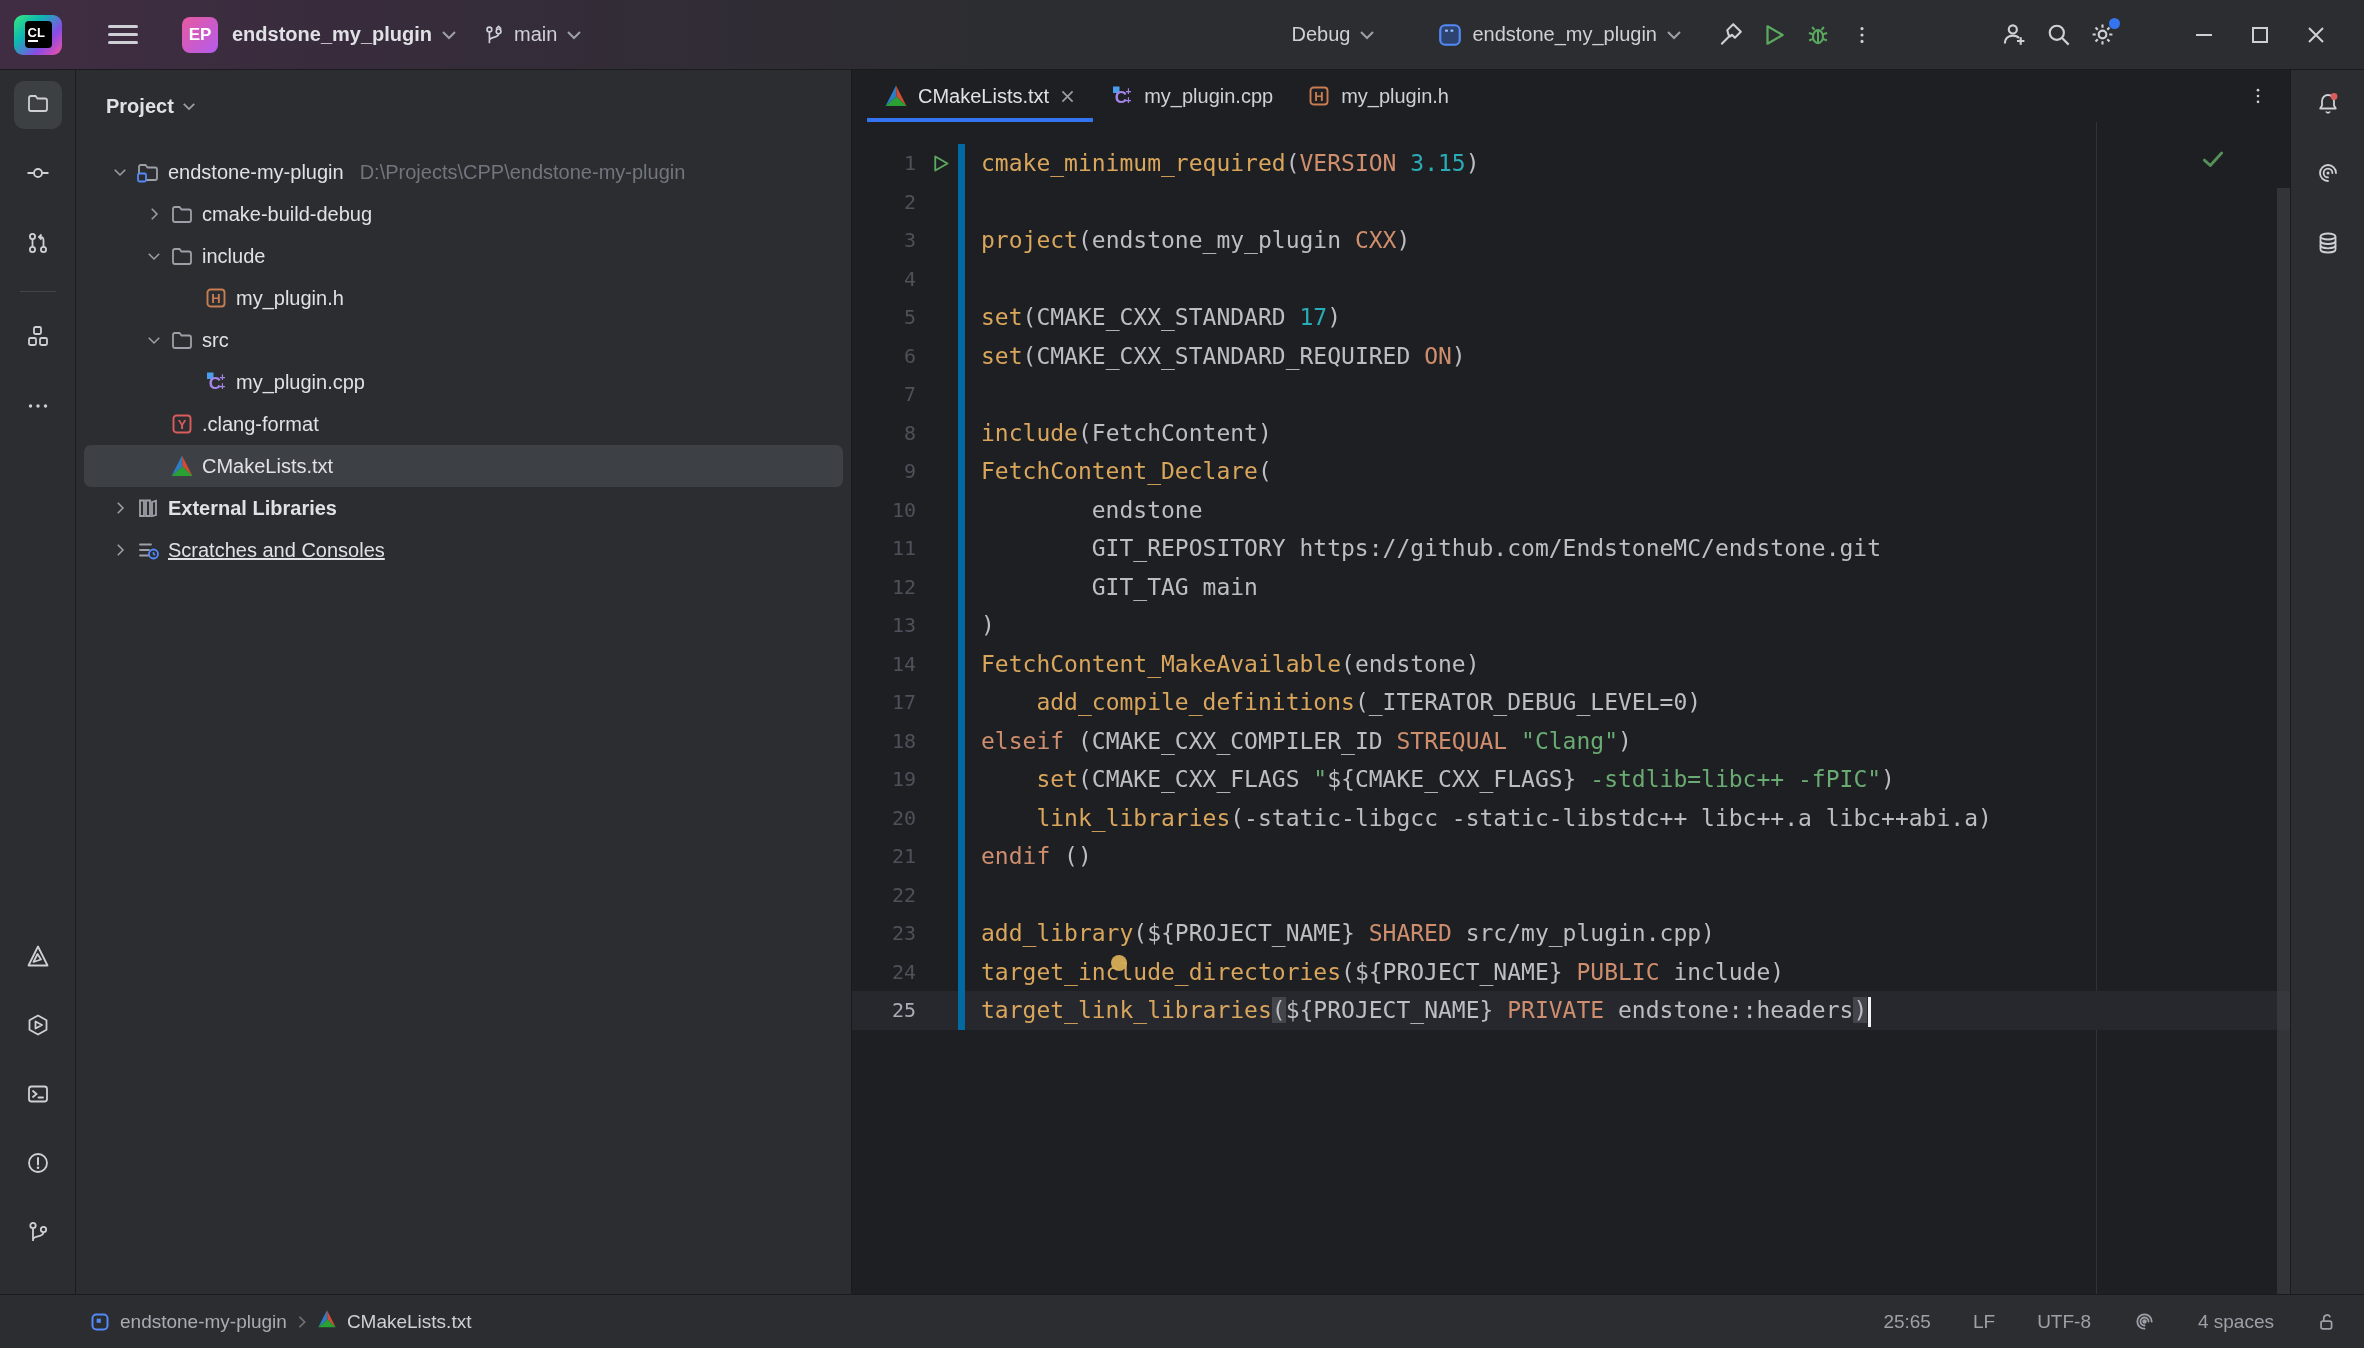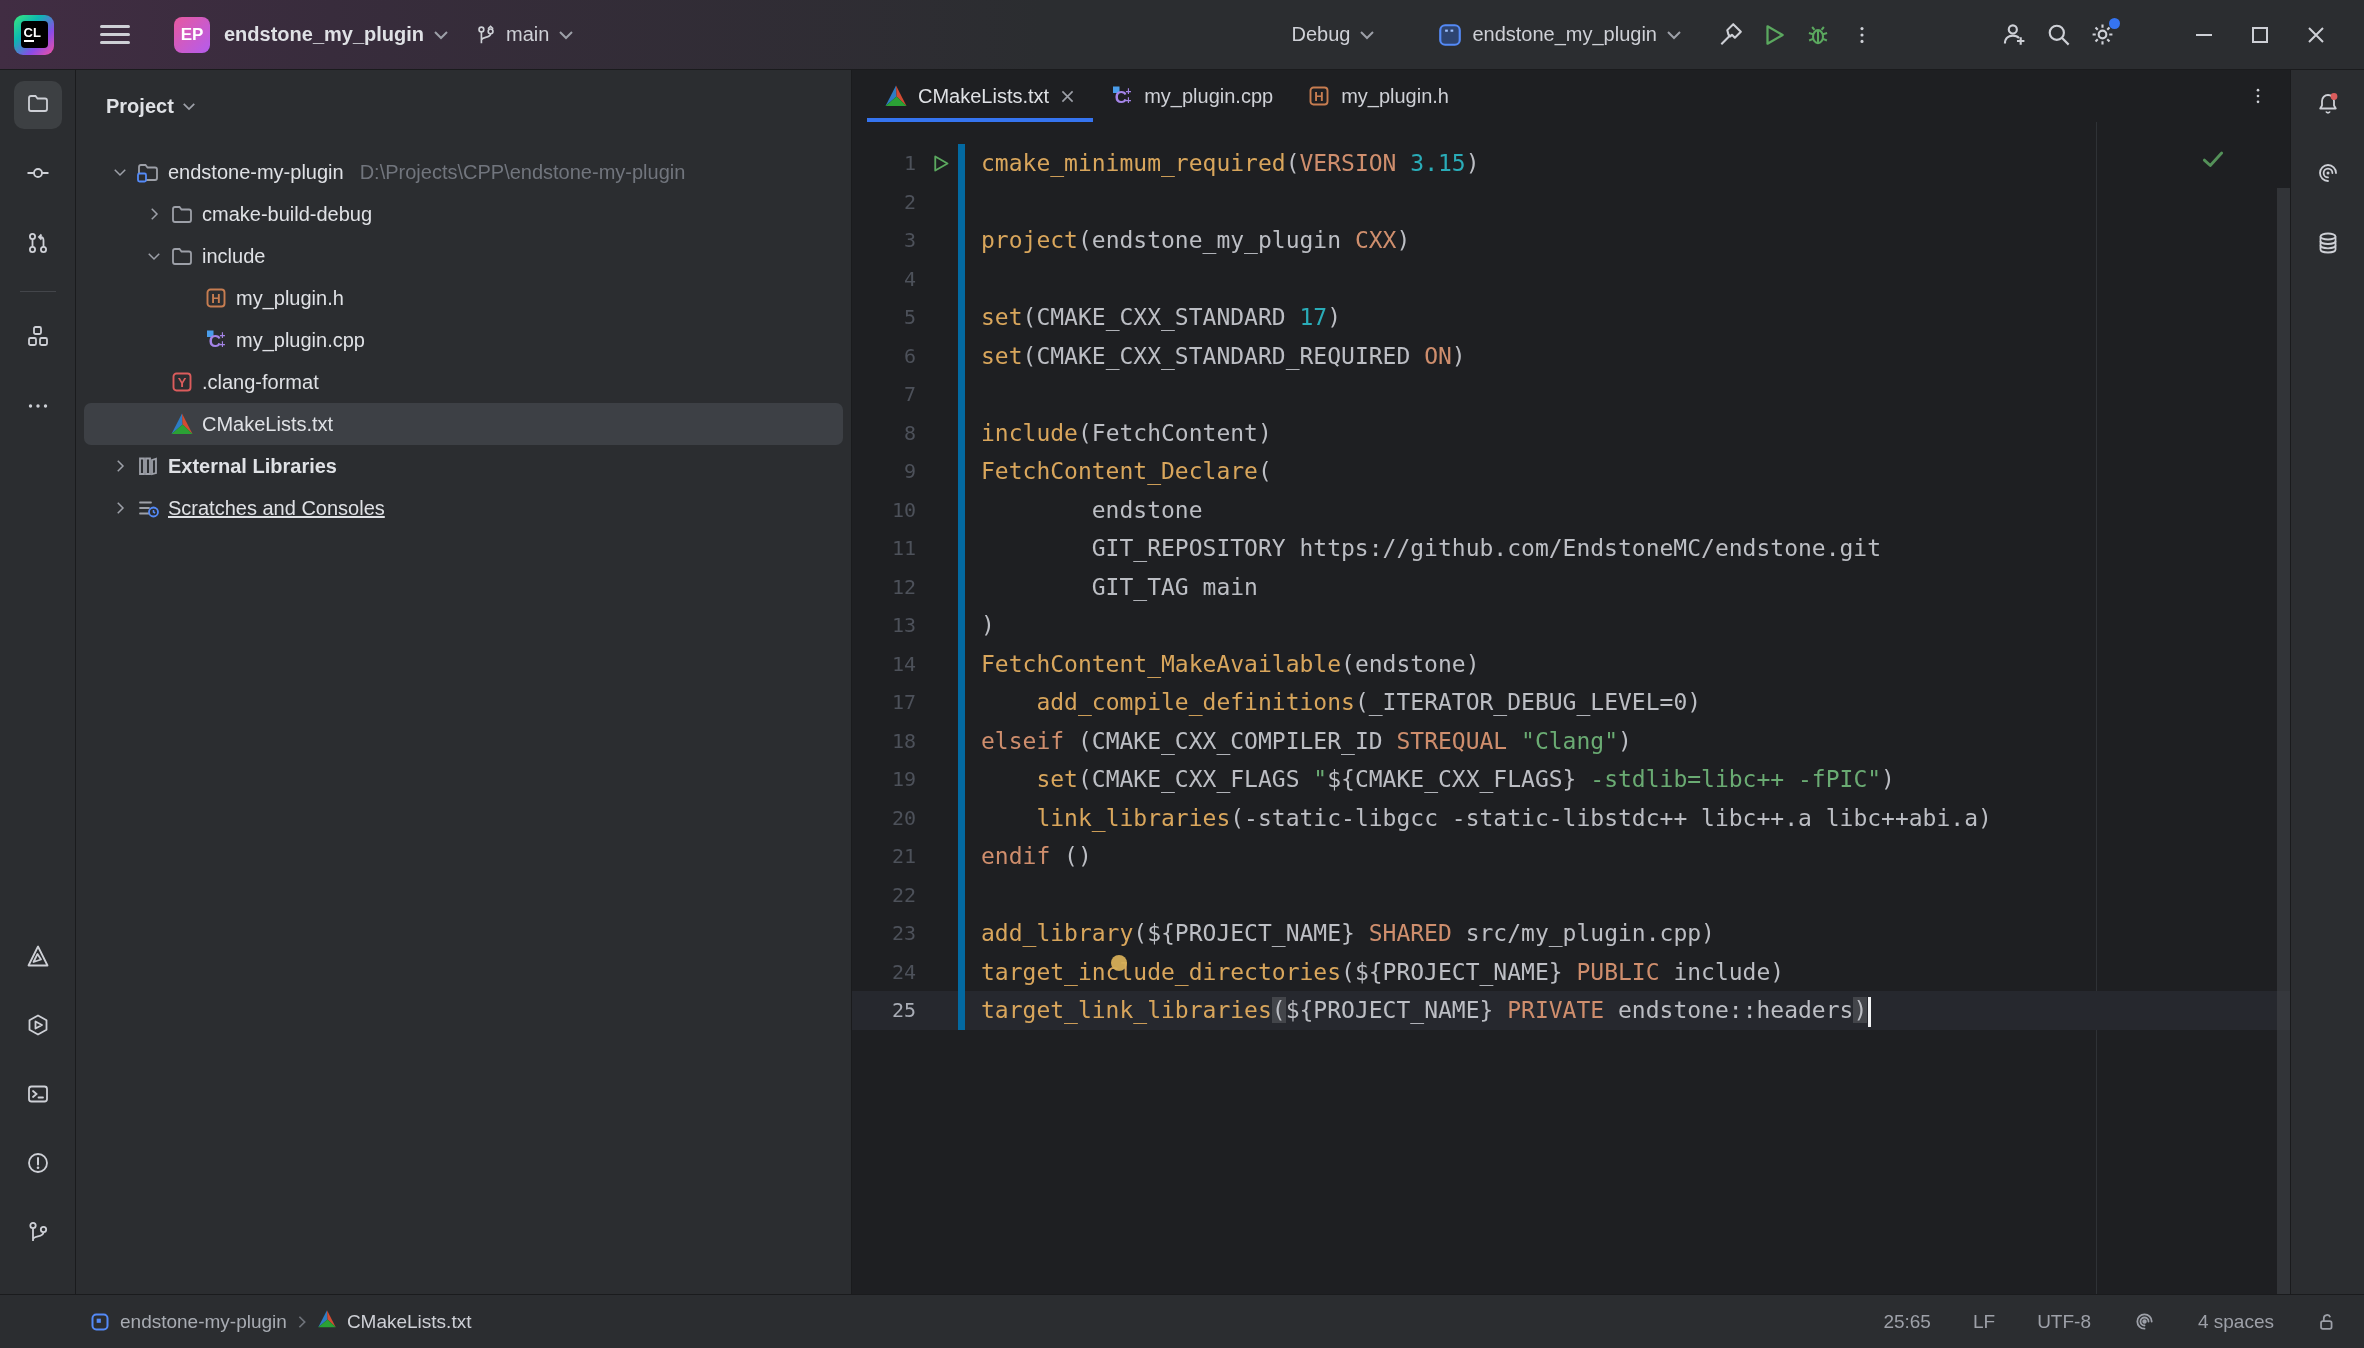--- a/index.html
+++ b/index.html
@@ -7,21 +7,21 @@
   body { background:#1E1F22; font-family:"Liberation Sans", sans-serif; color:#DFE1E5; }
 
   
   .titlebar{
     height:70px; display:flex; align-items:center;
     background:linear-gradient(90deg,#412D43 0%,#382C3C 14%,#2B2D30 44%);
     border-bottom:1px solid #1A1B1D; padding:0 20px 0 14px;
   }
   .tbtn{height:44px; min-width:44px; display:flex; align-items:center; justify-content:center;
         border-radius:8px; gap:8px; color:#CED0D6;}
-  .logo-box{width:40px;height:40px;border-radius:9px;
+  .logo-box{width:48px;height:40px;border-radius:9px;
     background:linear-gradient(135deg,#3BE87C 0%,#0CB7B2 34%,#8A4BE8 68%,#F5519F 100%);
     display:flex;align-items:center;justify-content:center;margin-right:30px;}
   .logo-inner{width:27px;height:27px;background:#000;border-radius:4px;color:#fff;
     font-size:13px;font-weight:bold;display:flex;flex-direction:column;align-items:flex-start;
     justify-content:center;padding-left:3px;line-height:11px;}
   .logo-inner .bar{width:10px;height:2.5px;background:#fff;margin-top:2px;}
   .hamburger{width:30px;display:flex;flex-direction:column;gap:5.5px;margin:0 44px 0 16px;}
   .hamburger span{display:block;height:2.6px;background:#CED0D6;border-radius:2px;}
   .ep-badge{width:36px;height:36px;border-radius:8px;
     background:linear-gradient(135deg,#E7599F 0%,#B45CEE 100%);
@@ -334,20 +334,33 @@
         </div>
         <div class="tree-row" style="padding-left: 92px;">
           <span class="tree-chev"></span>
           <span class="tree-icon">
             <svg width="24" height="24" viewBox="0 0 24 24">
               <rect x="3.5" y="3.5" width="17" height="17" rx="3" fill="none" stroke="#C77D51" stroke-width="1.9"></rect>
               <text x="12" y="16.8" text-anchor="middle" font-family="Liberation Sans,sans-serif" font-size="13" font-weight="bold" fill="#C77D51">H</text>
             </svg>
           </span>
           <span class="tree-label">my_plugin.h</span>
+        </div>
+        <div class="tree-row" style="padding-left: 58px;">
+          <span class="tree-chev">
+            <svg width="18" height="18" viewBox="0 0 24 24">
+              <polyline points="5,9 12,16 19,9" fill="none" stroke="#9DA0A8" stroke-width="2"></polyline>
+            </svg>
+          </span>
+          <span class="tree-icon">
+            <svg width="24" height="24" viewBox="0 0 24 24">
+              <path d="M3 7 q0 -2 2 -2 h4.5 l2 2.5 H19 q2 0 2 2 v8.5 q0 2 -2 2 H5 q-2 0 -2 -2 Z" fill="none" stroke="#9DA0A8" stroke-width="1.8"></path>
+            </svg>
+          </span>
+          <span class="tree-label">src</span>
         </div>
         <div class="tree-row" style="padding-left: 92px;">
           <span class="tree-chev"></span>
           <span class="tree-icon">
             <svg width="24" height="24" viewBox="0 0 24 24">
               <rect x="3" y="2.5" width="6.5" height="6.5" fill="#4A9DEB"></rect>
               <text x="11" y="18.5" text-anchor="middle" font-family="Liberation Sans,sans-serif" font-size="17" font-weight="bold" fill="#A585E8">C</text>
               <text x="18.5" y="11" text-anchor="middle" font-size="10" font-weight="bold" fill="#A585E8">+</text>
               <text x="18.5" y="20" text-anchor="middle" font-size="10" font-weight="bold" fill="#A585E8">+</text>
             </svg>

